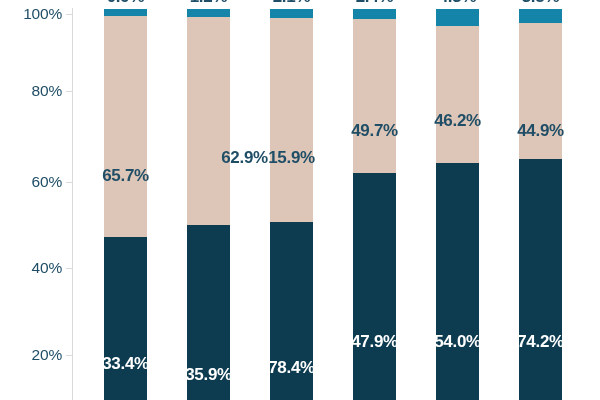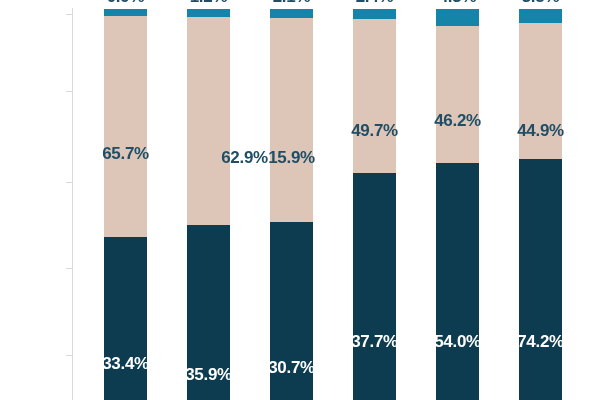--- a/index.html
+++ b/index.html
@@ -87,62 +87,69 @@
   }
   .label-top {
     color: #1f4e66;
   }
 </style>
 </head>
 <body>
 
 <div id="chart-root">
 
+  <div class="y-axis-labels">
+    <div class="y-tick-label" style="top:14px;">100%</div>
+    <div class="y-tick-label" style="top:91px;">80%</div>
+    <div class="y-tick-label" style="top:182px;">60%</div>
+    <div class="y-tick-label" style="top:268px;">40%</div>
+    <div class="y-tick-label" style="top:355px;">20%</div>
+  </div>
 
   <div class="axis-line axis-vert"></div>
   <div class="tick-mark" style="top:14px;"></div>
   <div class="tick-mark" style="top:91px;"></div>
   <div class="tick-mark" style="top:182px;"></div>
   <div class="tick-mark" style="top:268px;"></div>
   <div class="tick-mark" style="top:355px;"></div>
 
   <div class="plot-area">
 
     <div class="bar-group" style="left:31px; width:43px; height:400px;">
       <div class="seg" style="bottom:0; height:163px; background:#0d3c51;"></div>
       <div class="seg" style="bottom:163px; height:221px; background:#ddc6b8;"></div>
       <div class="seg" style="bottom:384px; height:7px; background:#1484a8;"></div>
       <div class="seg-label label-inside-light" style="bottom:26px;">33.4%</div>
-      <div class="seg-label label-inside-dark" style="bottom:236px;">65.7%</div>
+      <div class="seg-label label-inside-dark" style="bottom:214px;">65.7%</div>
       <div class="seg-label label-top" style="bottom:393px;">0.9%</div>
     </div>
 
     <div class="bar-group" style="left:114px; width:43px; height:400px;">
       <div class="seg" style="bottom:0; height:175px; background:#0d3c51;"></div>
       <div class="seg" style="bottom:175px; height:208px; background:#ddc6b8;"></div>
       <div class="seg" style="bottom:383px; height:8px; background:#1484a8;"></div>
       <div class="seg-label label-inside-light" style="bottom:15px;">35.9%</div>
       <div class="seg-label label-inside-dark" style="bottom:232px;margin-left:36px;">62.9%</div>
       <div class="seg-label label-top" style="bottom:393px;">1.2%</div>
     </div>
 
     <div class="bar-group" style="left:197px; width:43px; height:400px;">
       <div class="seg" style="bottom:0; height:178px; background:#0d3c51;"></div>
       <div class="seg" style="bottom:178px; height:204px; background:#ddc6b8;"></div>
       <div class="seg" style="bottom:382px; height:9px; background:#1484a8;"></div>
-      <div class="seg-label label-inside-light" style="bottom:22px;">30.7%</div>
+      <div class="seg-label label-inside-light" style="bottom:22px;">78.4%</div>
       <div class="seg-label label-inside-dark" style="bottom:232px;">15.9%</div>
       <div class="seg-label label-top" style="bottom:393px;">2.1%</div>
     </div>
 
     <div class="bar-group" style="left:280px; width:43px; height:400px;">
       <div class="seg" style="bottom:0; height:227px; background:#0d3c51;"></div>
       <div class="seg" style="bottom:227px; height:154px; background:#ddc6b8;"></div>
       <div class="seg" style="bottom:381px; height:10px; background:#1484a8;"></div>
-      <div class="seg-label label-inside-light" style="bottom:48px;">37.7%</div>
+      <div class="seg-label label-inside-light" style="bottom:48px;">47.9%</div>
       <div class="seg-label label-inside-dark" style="bottom:259px;">49.7%</div>
       <div class="seg-label label-top" style="bottom:393px;">2.4%</div>
     </div>
 
     <div class="bar-group" style="left:363px; width:43px; height:400px;">
       <div class="seg" style="bottom:0; height:237px; background:#0d3c51;"></div>
       <div class="seg" style="bottom:237px; height:137px; background:#ddc6b8;"></div>
       <div class="seg" style="bottom:374px; height:17px; background:#1484a8;"></div>
       <div class="seg-label label-inside-light" style="bottom:48px;">54.0%</div>
       <div class="seg-label label-inside-dark" style="bottom:269px;">46.2%</div>

